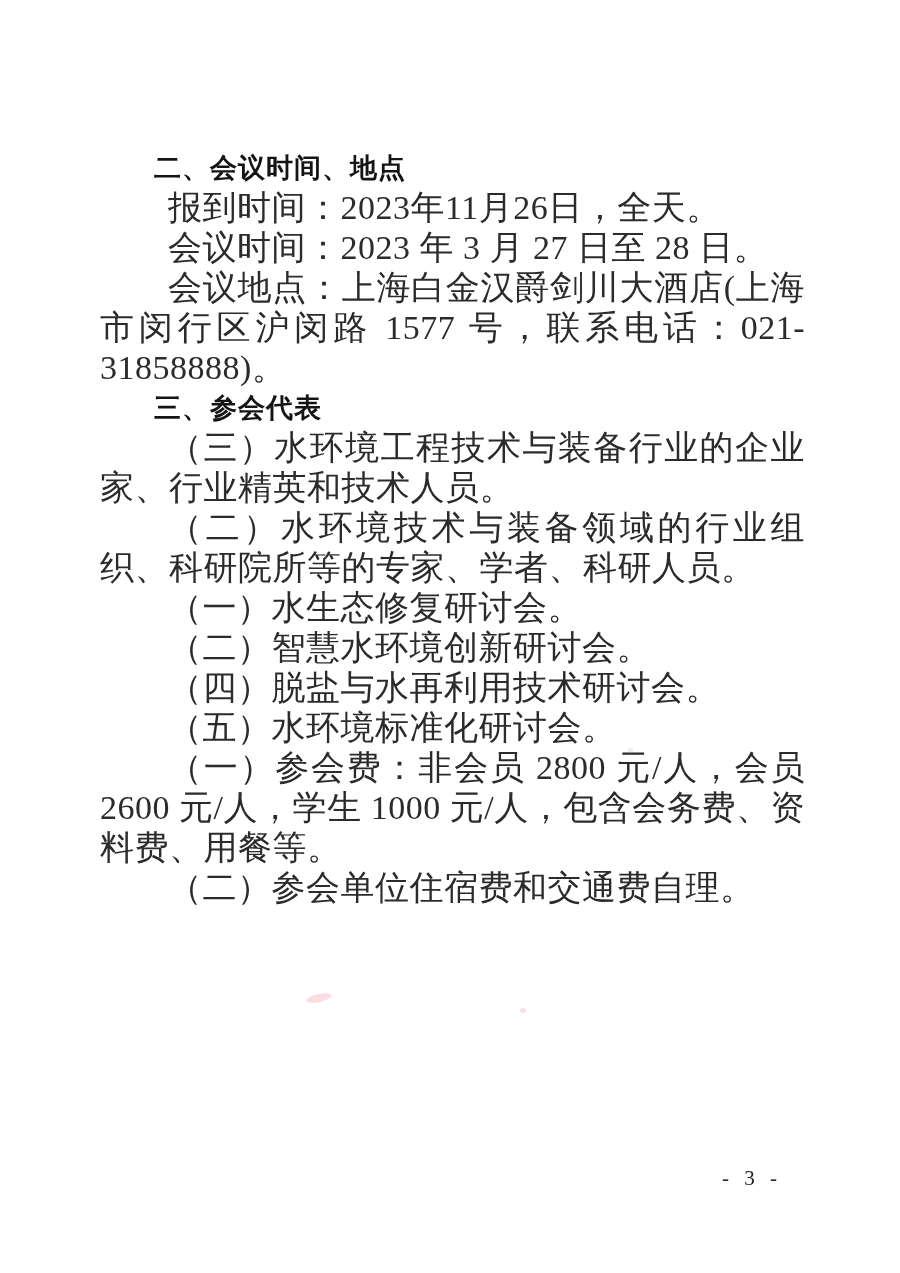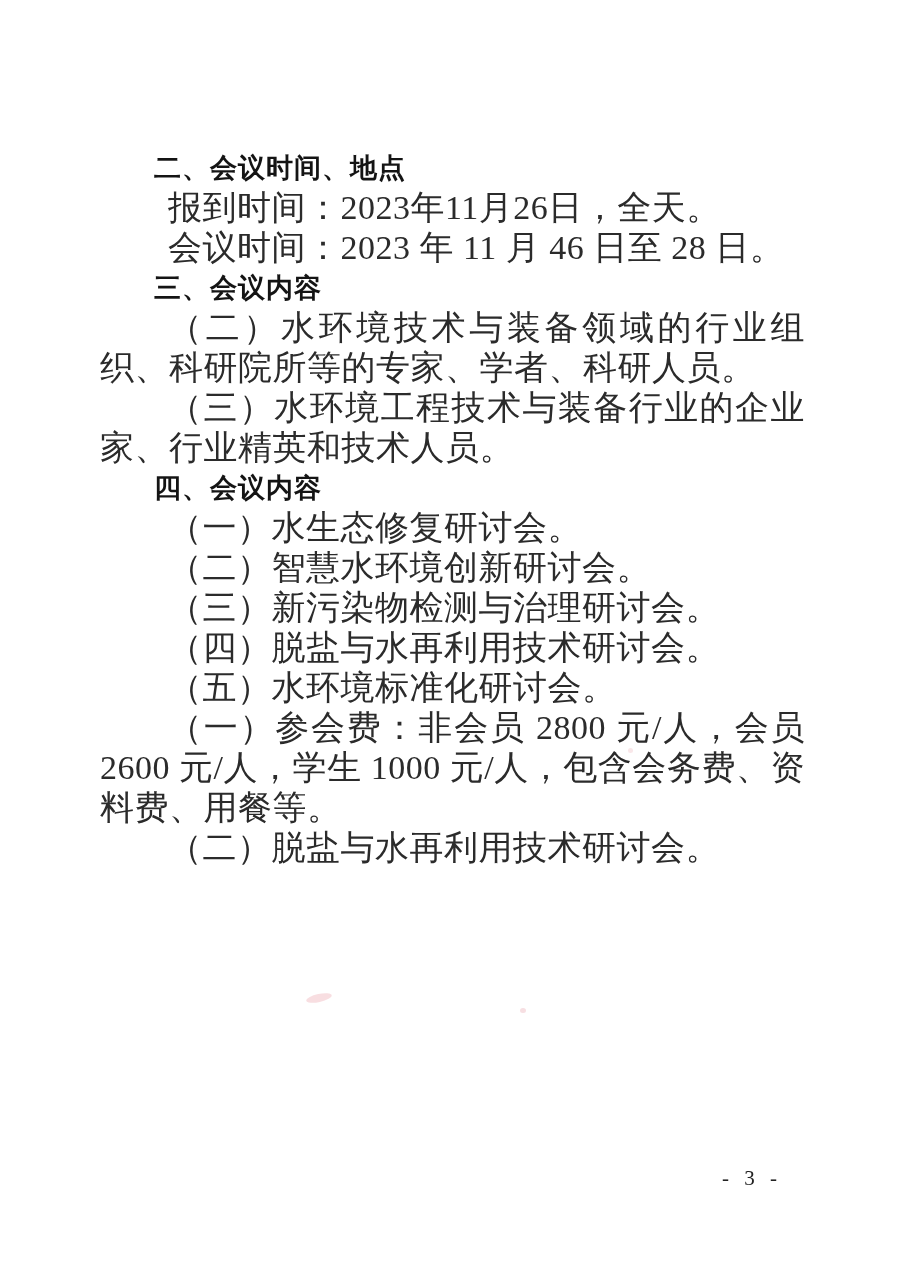--- a/index.html
+++ b/index.html
@@ -59,41 +59,40 @@
 </style>
 </head>
 <body>
 
 <div class="sheet">
   <div class="content">
 
     <section>
       <h2 class="section-heading">二、会议时间、地点</h2>
       <p class="para">报到时间：2023年11月26日，全天。</p>
-      <p class="para">会议时间：2023 年 11 月 46 日至 28 日。</p>
+      <p class="para">会议时间：2023 年 3 月 27 日至 28 日。</p>
+      <p class="para">会议地点：上海白金汉爵剑川大酒店(上海市闵行区沪闵路 1577 号，联系电话：021-31858888)。</p>
     </section>
 
     <section>
-      <h2 class="section-heading">三、会议内容</h2>
+      <h2 class="section-heading">三、参会代表</h2>
+      <p class="para">（三）水环境工程技术与装备行业的企业家、行业精英和技术人员。</p>
       <p class="para">（二）水环境技术与装备领域的行业组织、科研院所等的专家、学者、科研人员。</p>
-      <p class="para">（三）水环境工程技术与装备行业的企业家、行业精英和技术人员。</p>
     </section>
 
     <section>
-      <h2 class="section-heading">四、会议内容</h2>
       <p class="para">（一）水生态修复研讨会。</p>
       <p class="para">（二）智慧水环境创新研讨会。</p>
-      <p class="para">（三）新污染物检测与治理研讨会。</p>
       <p class="para">（四）脱盐与水再利用技术研讨会。</p>
       <p class="para">（五）水环境标准化研讨会。</p>
     </section>
 
     <section>
       <p class="para">（一）参会费：非会员 2800 元/人，会员 2600 元/人，学生 1000 元/人，包含会务费、资料费、用餐等。</p>
-      <p class="para">（二）脱盐与水再利用技术研讨会。</p>
+      <p class="para">（二）参会单位住宿费和交通费自理。</p>
     </section>
 
   </div>
 
   <div class="speckle s1"></div>
   <div class="speckle s2"></div>
   <div class="speckle s3"></div>
 
   <div class="page-number">- 3 -</div>
 </div>

